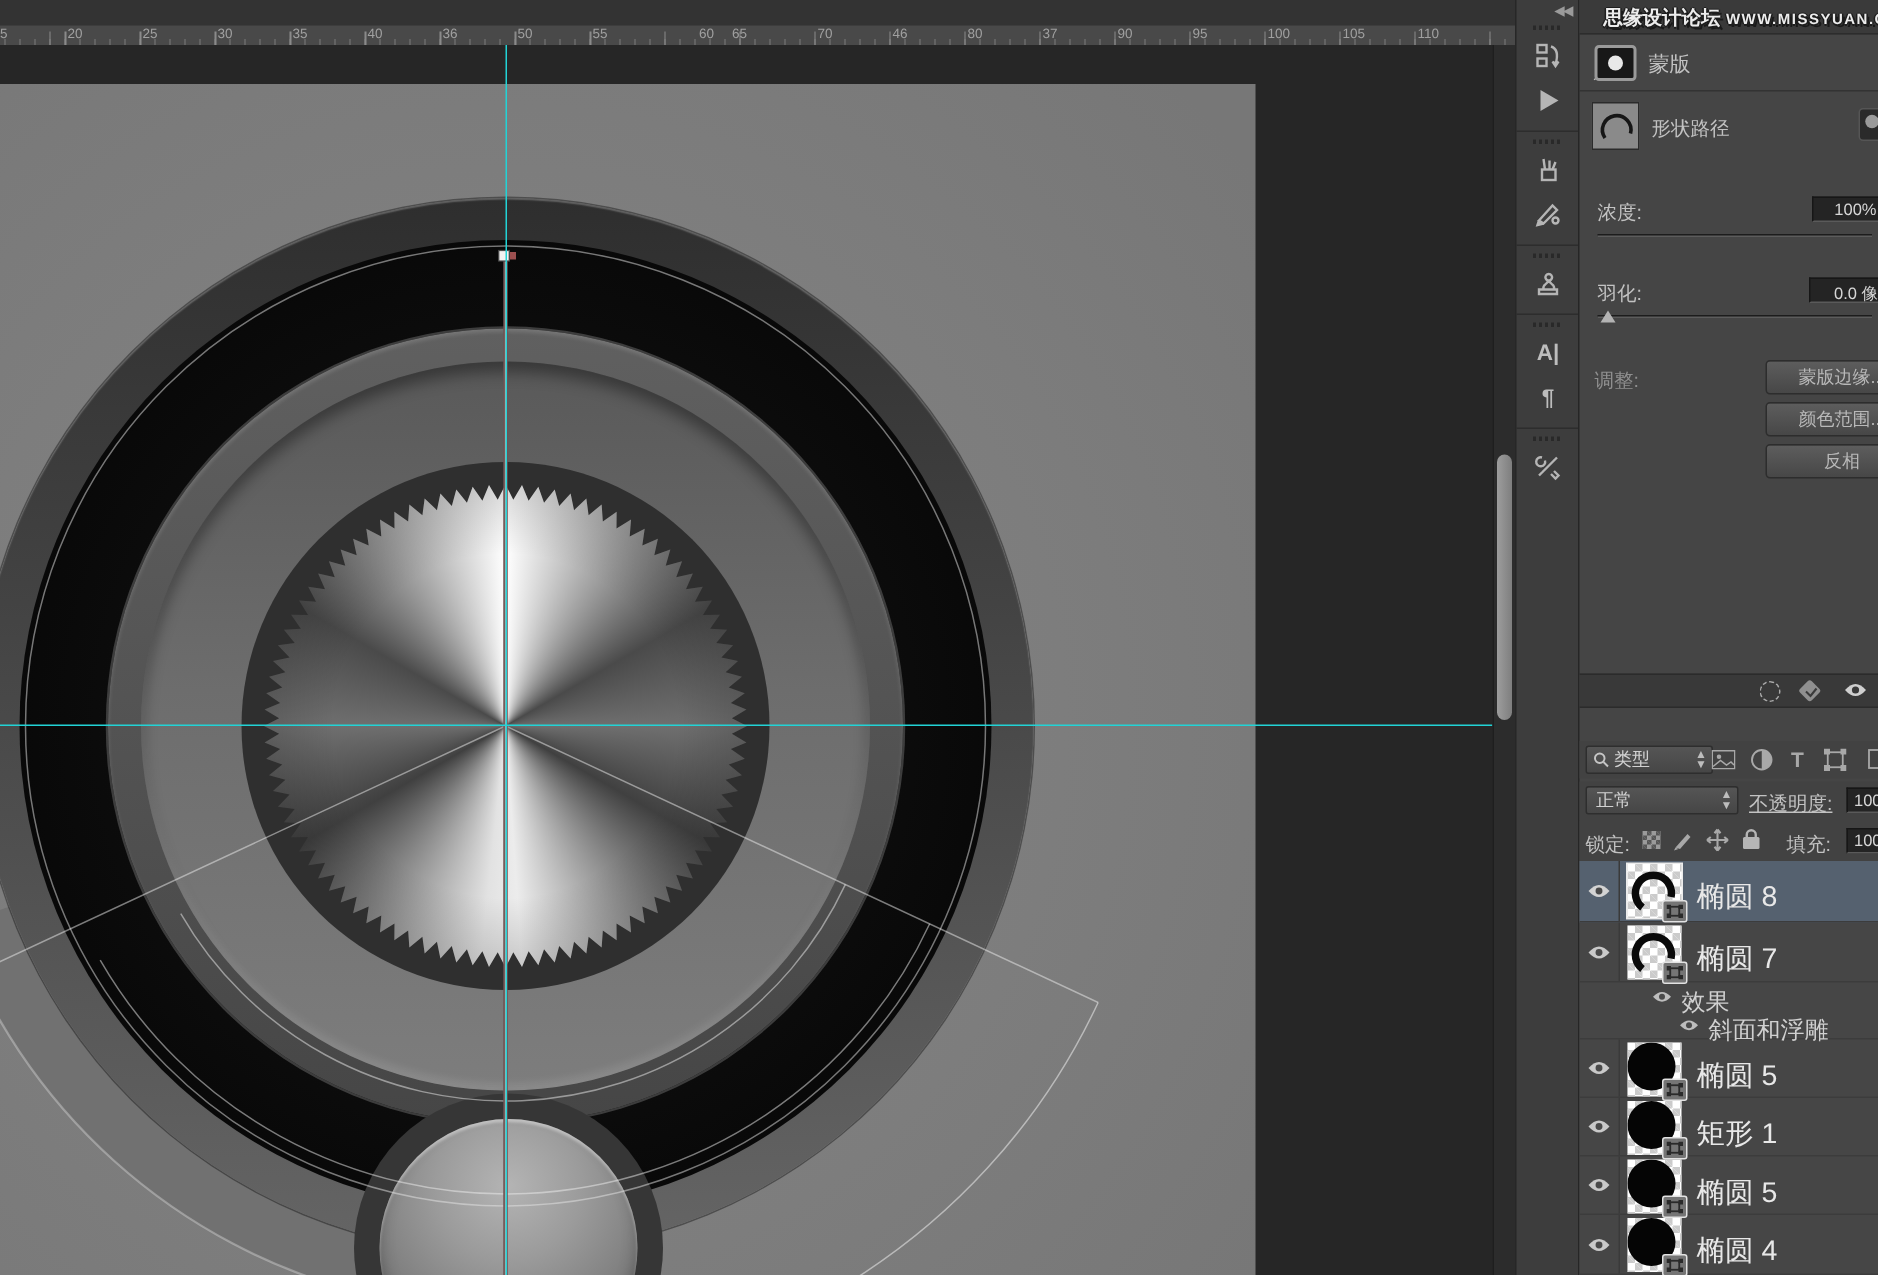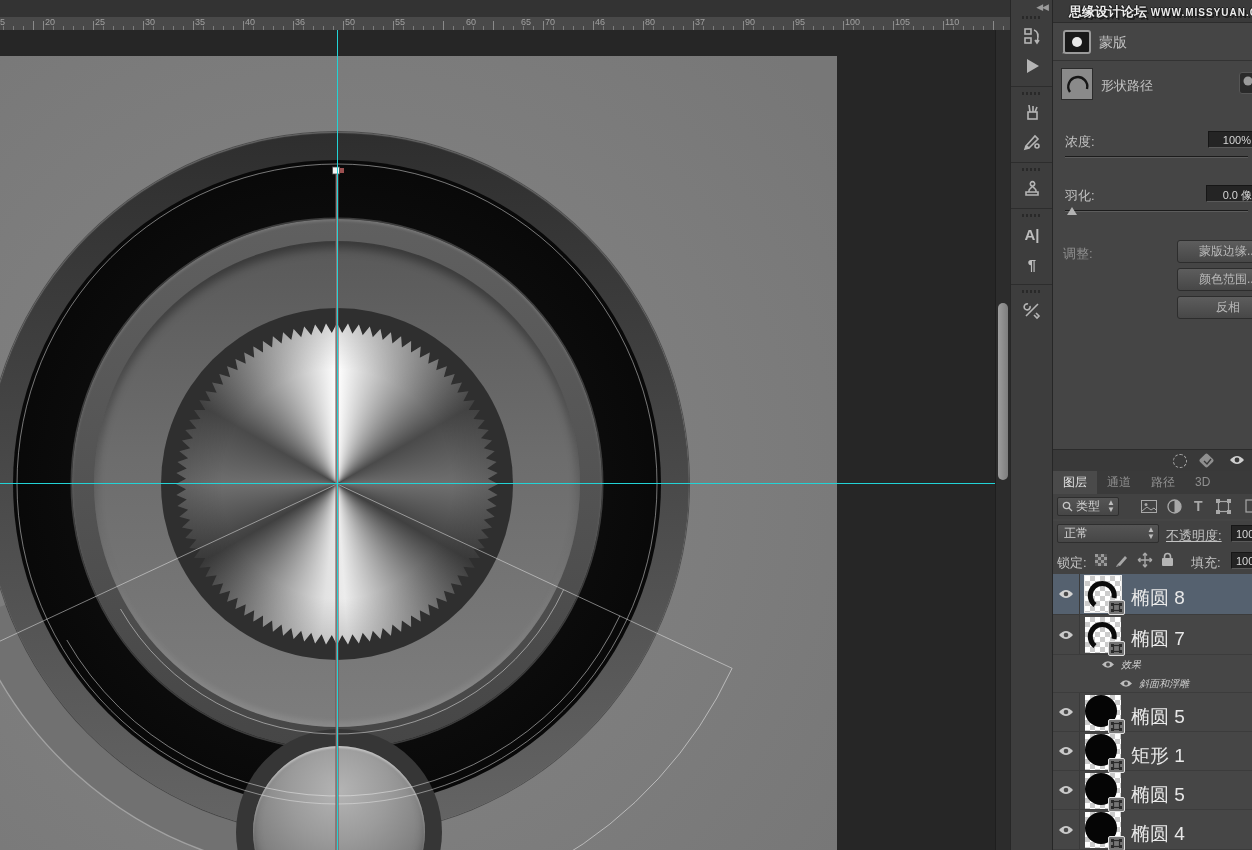--- a/index.html
+++ b/index.html
@@ -101,42 +101,42 @@
   .eye-col{position:absolute;left:0;top:0;bottom:0;width:26px;border-right:1px solid #3a3a3a;
            display:flex;align-items:center;justify-content:center;}
   .thumb{position:absolute;left:32px;top:2px;width:36px;height:36px;background-color:#fff;
      background-image:linear-gradient(45deg,#cbcbcb 25%,transparent 25%,transparent 75%,#cbcbcb 75%),
                       linear-gradient(45deg,#cbcbcb 25%,transparent 25%,transparent 75%,#cbcbcb 75%);
      background-size:10px 10px;background-position:0 0,5px 5px;}
   .thumb.sel{box-shadow:0 0 0 1px #ececec;}
   .badge{position:absolute;right:-4px;bottom:-3px;width:15px;height:13px;background:#757575;
          border:1px solid #e2e2e2;border-radius:2px;display:flex;align-items:center;justify-content:center;}
   .lname{position:absolute;left:78px;top:11px;font-size:19px;color:#e8e8e8;white-space:nowrap;}
-  .fxname{position:absolute;font-size:10px;color:#d0d0d0;white-space:nowrap;font-style:italic;}
+  .fxname{position:absolute;font-size:16px;color:#d0d0d0;white-space:nowrap;}
 </style>
 </head>
 <body>
 
 <div class="app">
 
 
   <div class="abs ruler" id="ruler">
     <div class="ticks-minor"></div>
     <div class="ticks-major"></div>
   <span class="ruler-num" style="left: -5px;">15</span>
       <span class="ruler-num" style="left: 45px;">20</span>
       <span class="ruler-num" style="left: 95px;">25</span>
       <span class="ruler-num" style="left: 145px;">30</span>
       <span class="ruler-num" style="left: 195px;">35</span>
       <span class="ruler-num" style="left: 245px;">40</span>
       <span class="ruler-num" style="left: 295px;">36</span>
       <span class="ruler-num" style="left: 345px;">50</span>
       <span class="ruler-num" style="left: 395px;">55</span>
       <span class="ruler-num" style="left: 436px; padding-left: 30px;">60</span>
-      <span class="ruler-num" style="left: 521px;">65</span>
+      <span class="ruler-num" style="left: 488px;">65</span>
       <span class="ruler-num" style="left: 545px;">70</span>
       <span class="ruler-num" style="left: 595px;">46</span>
       <span class="ruler-num" style="left: 645px;">80</span>
       <span class="ruler-num" style="left: 695px;">37</span>
       <span class="ruler-num" style="left: 745px;">90</span>
       <span class="ruler-num" style="left: 795px;">95</span>
       <span class="ruler-num" style="left: 845px;">100</span>
       <span class="ruler-num" style="left: 895px;">105</span>
       <span class="ruler-num" style="left: 945px;">110</span>
     </div>
@@ -291,29 +291,23 @@
       <svg class="abs" style="left:146px;top:3px;" width="16" height="15">
         <rect x="2" y="2" width="11" height="11" rx="2" transform="rotate(45 7.5 7.5)" fill="#8f8f8f"></rect>
         <path d="M5 8 l3 3 l4 -5" stroke="#3a3a3a" stroke-width="1.4" fill="none"></path>
       </svg>
       <svg class="abs" style="left:176px;top:5px;" width="16" height="10">
         <path d="M1,5 Q8,-3 15,5 Q8,13 1,5 Z" fill="#cfcfcf"></path>
           <circle cx="8" cy="5" r="2.4" fill="#393939"></circle>
       </svg>
     </div>
 
-    <div class="ltabs">
-      <div class="ltab active">图层</div>
-      <div class="ltab">通道</div>
-      <div class="ltab">路径</div>
-      <div class="ltab">3D</div>
-    </div>
 
     <div class="frow" style="top:494px;height:25px;">
-      <div class="kind-box" style="left:4px;top:3px;width:62px;height:19px;padding-left:4px;">
+      <div class="kind-box" style="left:4px;top:3px;width:85px;height:19px;padding-left:4px;">
         <svg width="11" height="11" style="margin-right:3px;">
           <circle cx="4.5" cy="4.5" r="3.2" fill="none" stroke="#c5c5c5" stroke-width="1.3"></circle>
             <line x1="7" y1="7" x2="10" y2="10" stroke="#c5c5c5" stroke-width="1.3"></line>
         </svg>
         <span>类型</span>
         <span class="updown">▲<br>▼</span>
       </div>
       <svg class="licon" style="left:88px;top:6px;" width="16" height="13">
         <rect x="0.5" y="0.5" width="15" height="12" fill="none" stroke="#a8a8a8"></rect>
           <circle cx="5" cy="4.5" r="1.5" fill="#a8a8a8"></circle>

